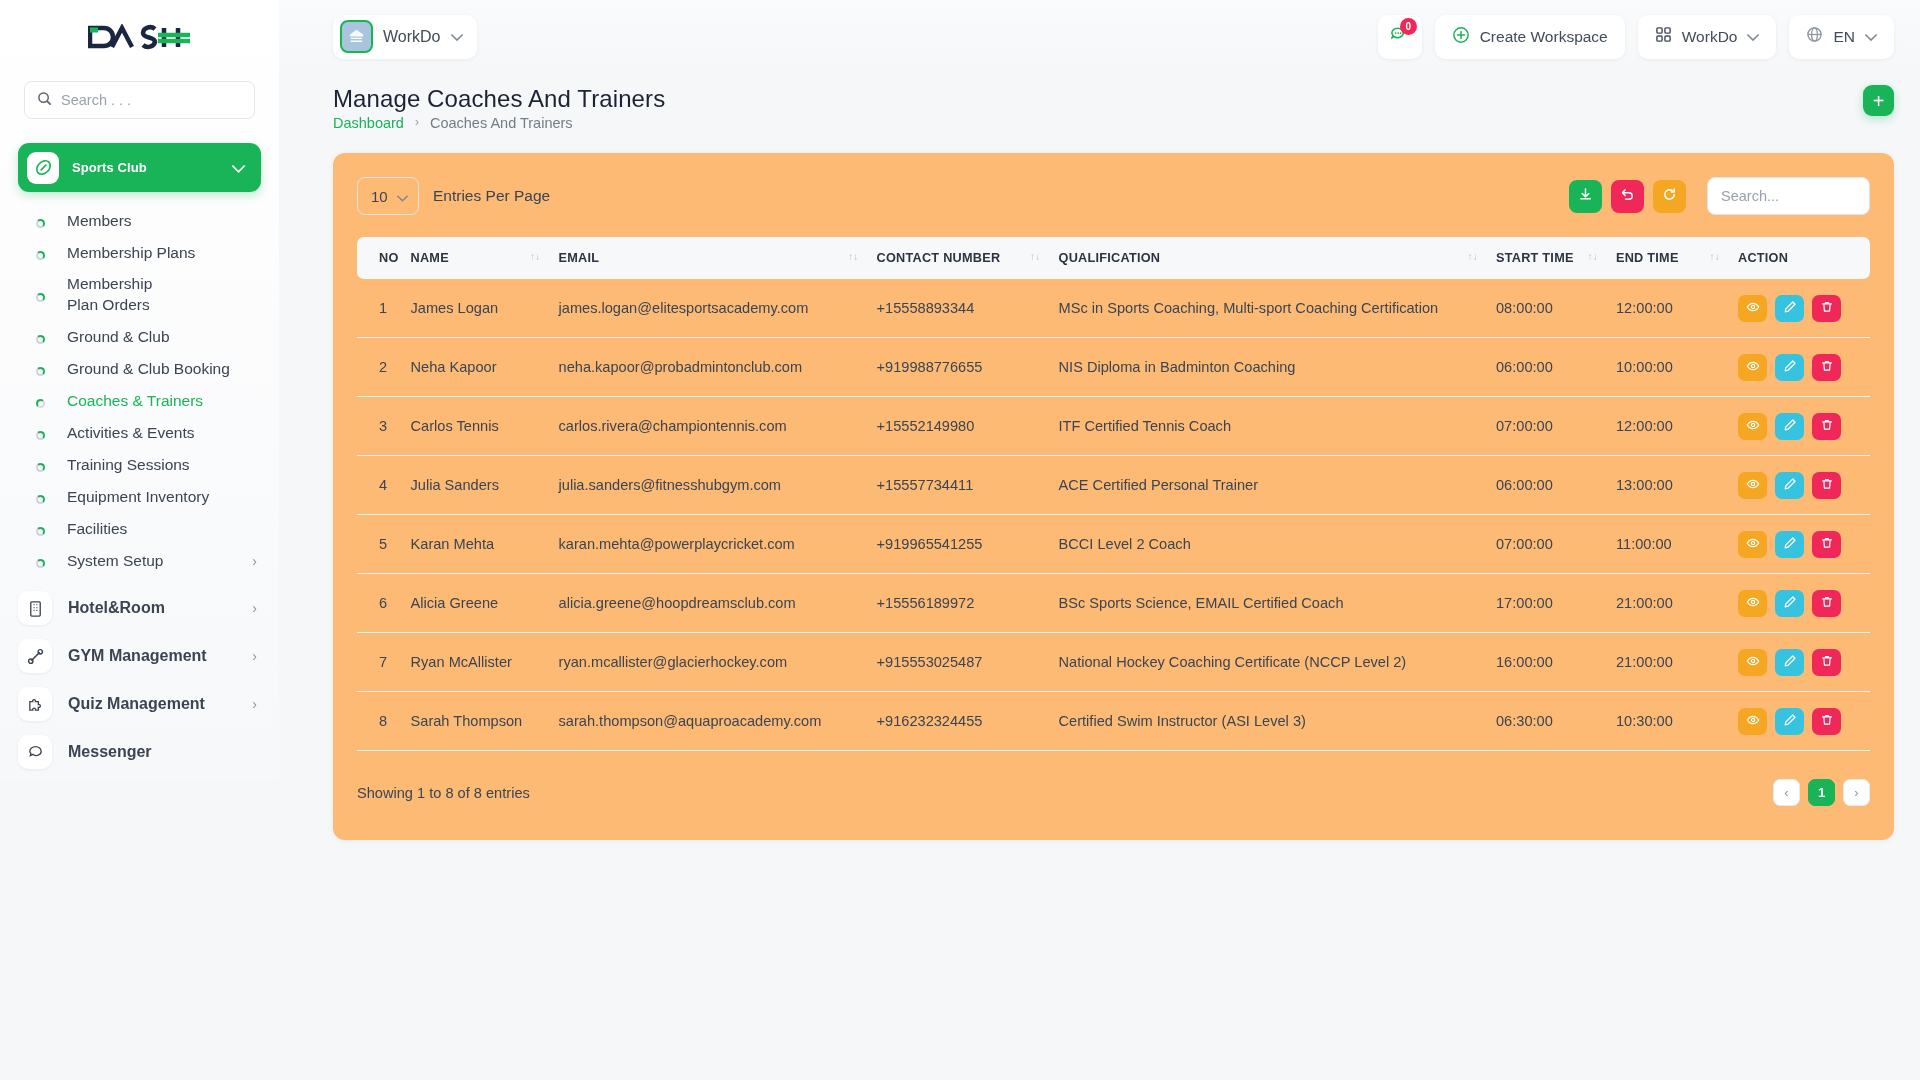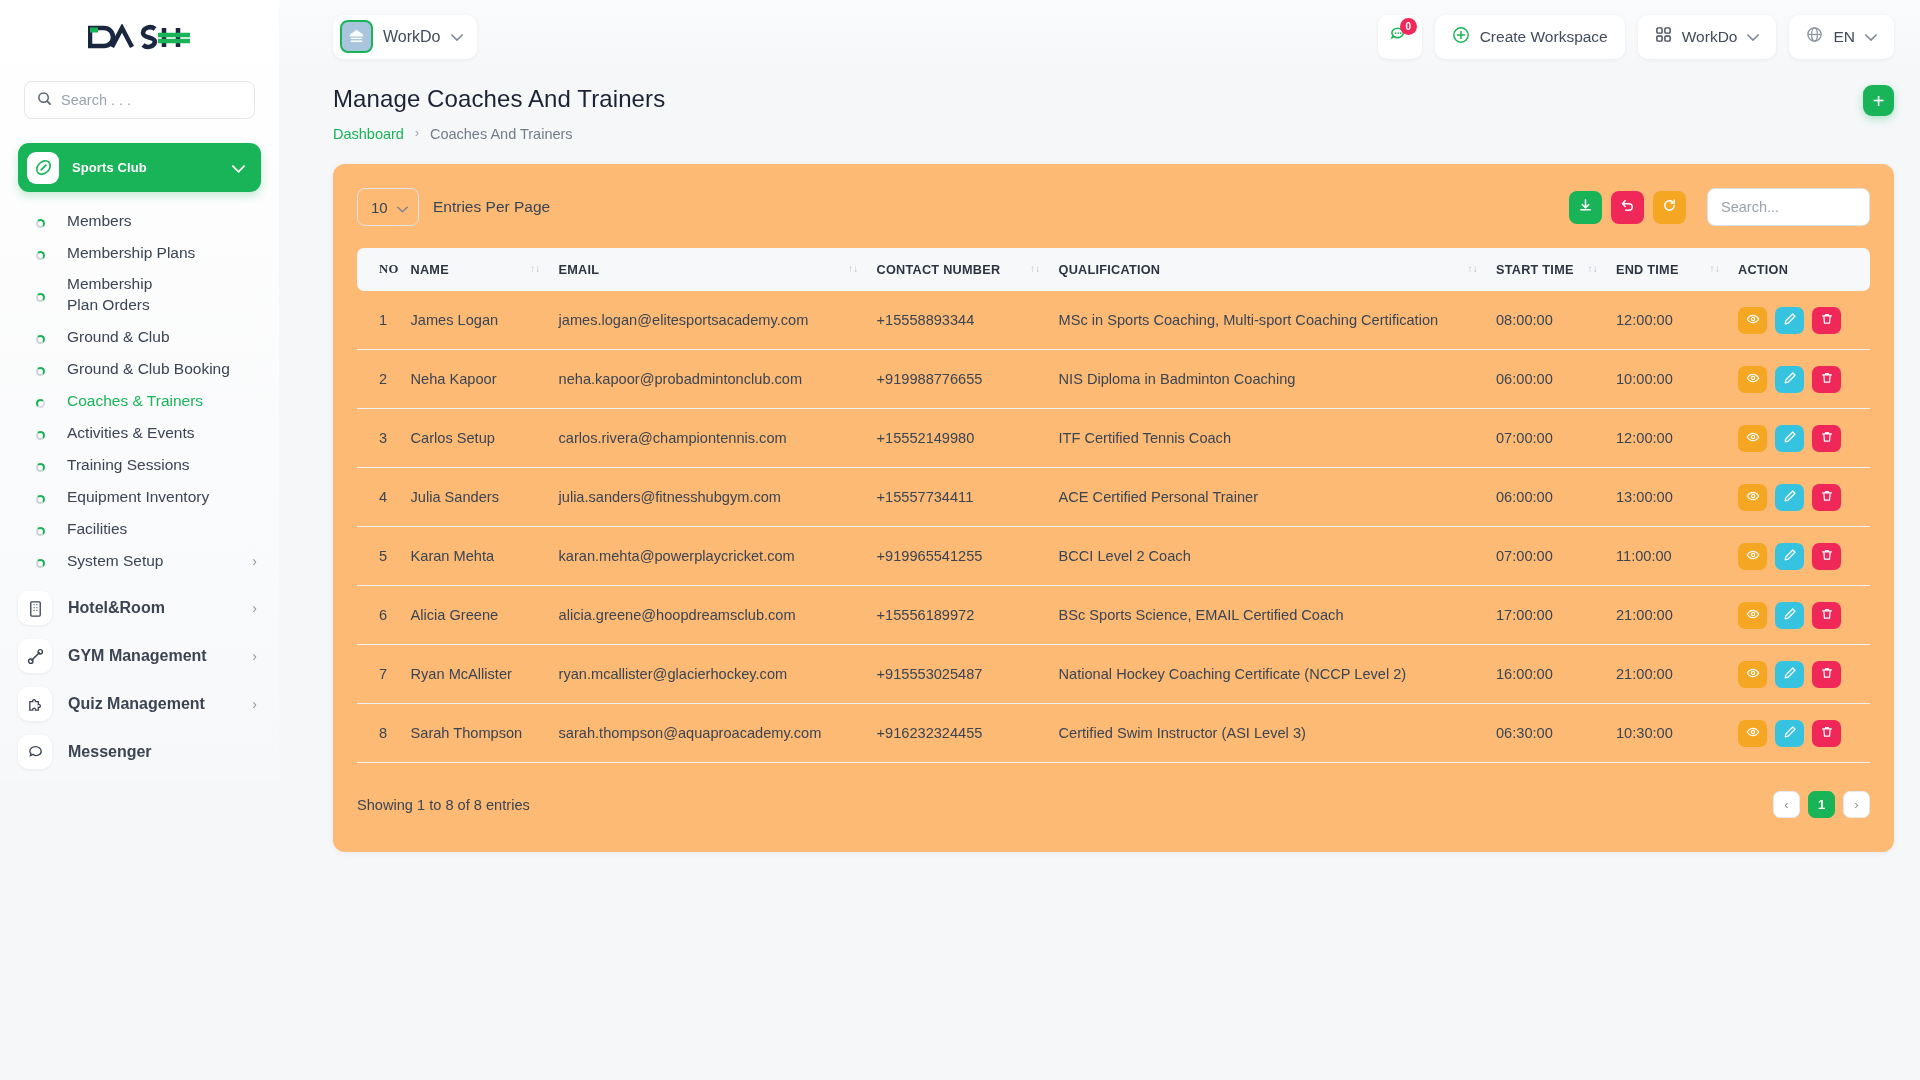--- a/index.html
+++ b/index.html
@@ -129,21 +129,21 @@
   .pill-btn {
     height:44px; background:#fff; border-radius:10px;
     display:flex;align-items:center;gap:10px; padding:0 17px;
     font-size:15.5px; color:#414b5a;
     box-shadow: 0 1px 4px rgba(20,30,50,.06);
   }
 
   
   #pagehead { padding: 12px 26px 0 54px; display:flex; align-items:flex-start; }
   .ph-title { font-size: 24px; font-weight: normal; color:#1b2233; letter-spacing:.1px;}
-  .crumb { margin-top: 13px; display:flex; align-items:flex-start; gap:11px; font-size:14.5px; }
+  .crumb { margin-top: 2px; display:flex; align-items:flex-start; gap:11px; font-size:14.5px; }
   .crumb a { color:#18b457; text-decoration:none; }
   .crumb .sep { color:#98a0ac; font-size:12px; }
   .crumb .cur { color:#737c89; }
   .add-btn {
     margin-left:auto; width:31px;height:31px;border-radius:9px;background:#18b457;
     color:#fff; display:flex;align-items:center;justify-content:center;
     font-size:20px; line-height:1; box-shadow:0 3px 8px rgba(24,180,87,.3);
   }
 
   
@@ -174,21 +174,21 @@
   }
   .tbl-search::placeholder{ color:#9aa2ad; }
 
   table { width:100%; border-collapse: collapse; margin-top: 22px; }
   thead tr { background:#f6f8fa; }
   th {
     font-size: 12.7px; font-weight: bold; color:#2c3442; text-transform:uppercase;
     text-align:left; padding: 14px 6px; letter-spacing:.25px; white-space:nowrap;
   }
   th .sortic { color:#b9c0c9; font-size:10px; float:right; margin-right:6px; }
-  th:first-child{ padding-left:22px; border-radius:7px 0 0 7px;font-family:Liberation Serif, serif;}
+  th:first-child{ padding-left:22px; border-radius:7px 0 0 7px;}
   th:last-child{ padding-right:22px; border-radius:0 7px 7px 0;}
   td {
     font-size: 14.6px; color:#3b4453; padding: 15.5px 6px;
     border-bottom: 1px solid #eef0f3; white-space:nowrap;
   }
   td:first-child{ padding-left:22px; }
   td:last-child{ padding-right:22px; }
   tbody tr:last-child td{ border-bottom:1px solid #eef0f3; }
   .act { display:flex; gap:8px; }
   .act-b {
@@ -556,21 +556,21 @@
                 <div class="act-b a-del">
                   <span><svg width="14" height="14" viewBox="0 0 16 16">
                       <path d="M3 4.5h10M6.3 4.5V3h3.4v1.5M4.4 4.5l.7 8.3h5.8l.7-8.3" fill="none" stroke="#fff" stroke-width="1.4" stroke-linecap="round" stroke-linejoin="round"></path>
                     </svg></span>
                 </div>
               </div>
             </td>
           </tr>
           <tr>
             <td>3</td>
-            <td>Carlos Setup</td>
+            <td>Carlos Tennis</td>
             <td>carlos.rivera@championtennis.com</td>
             <td>+15552149980</td>
             <td>ITF Certified Tennis Coach</td>
             <td>07:00:00</td>
             <td>12:00:00</td>
             <td>
               <div class="act">
                 <div class="act-b a-view">
                   <span><svg width="14" height="14" viewBox="0 0 16 16">
                       <path d="M1.5 8S4 3.8 8 3.8 14.5 8 14.5 8 12 12.2 8 12.2 1.5 8 1.5 8z" fill="none" stroke="#fff" stroke-width="1.4"></path>

